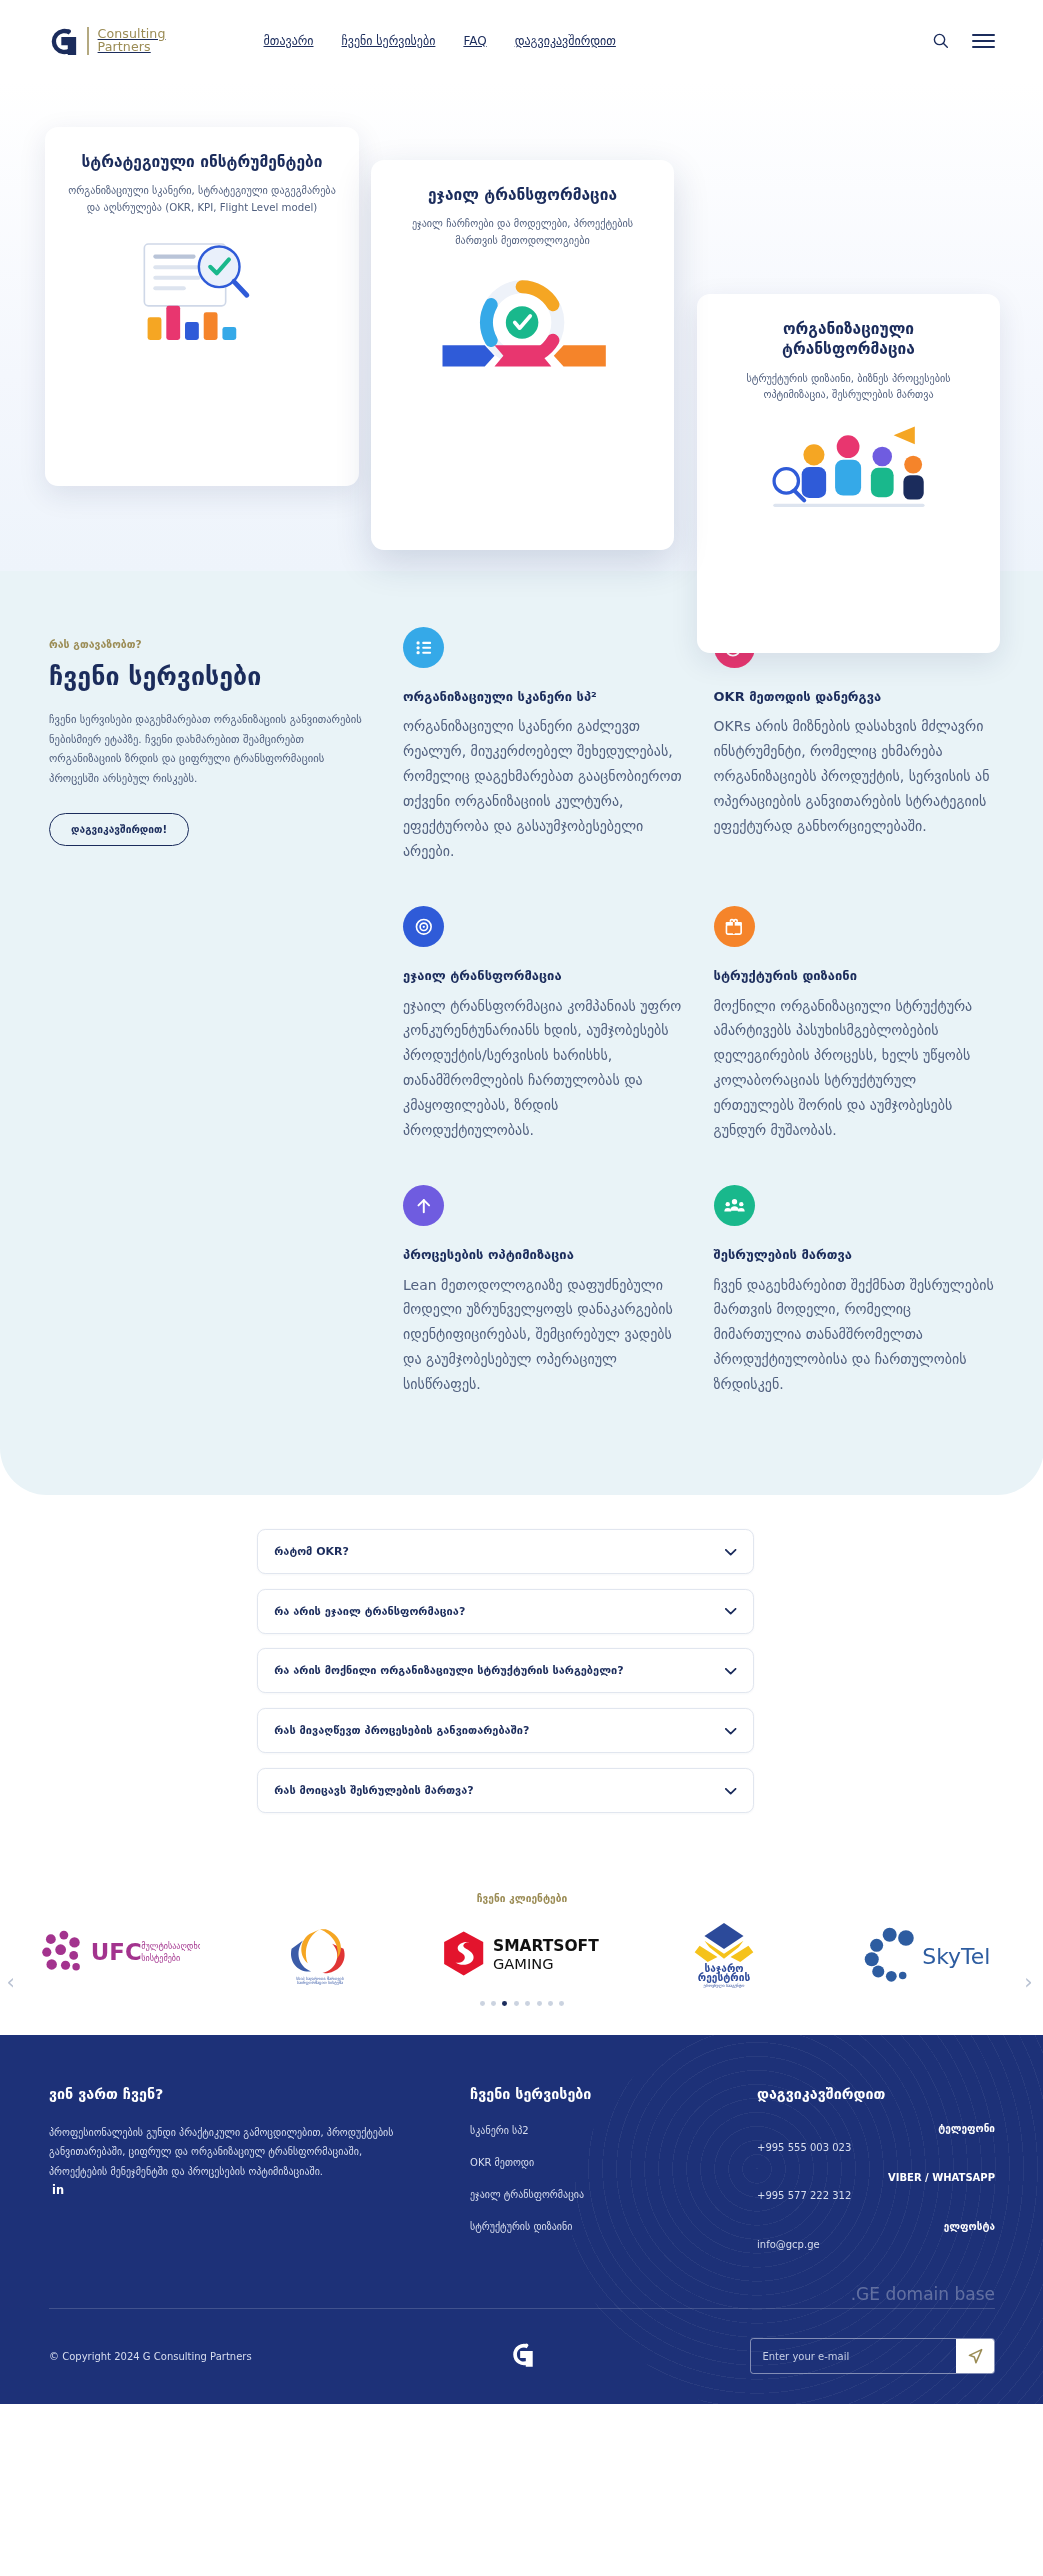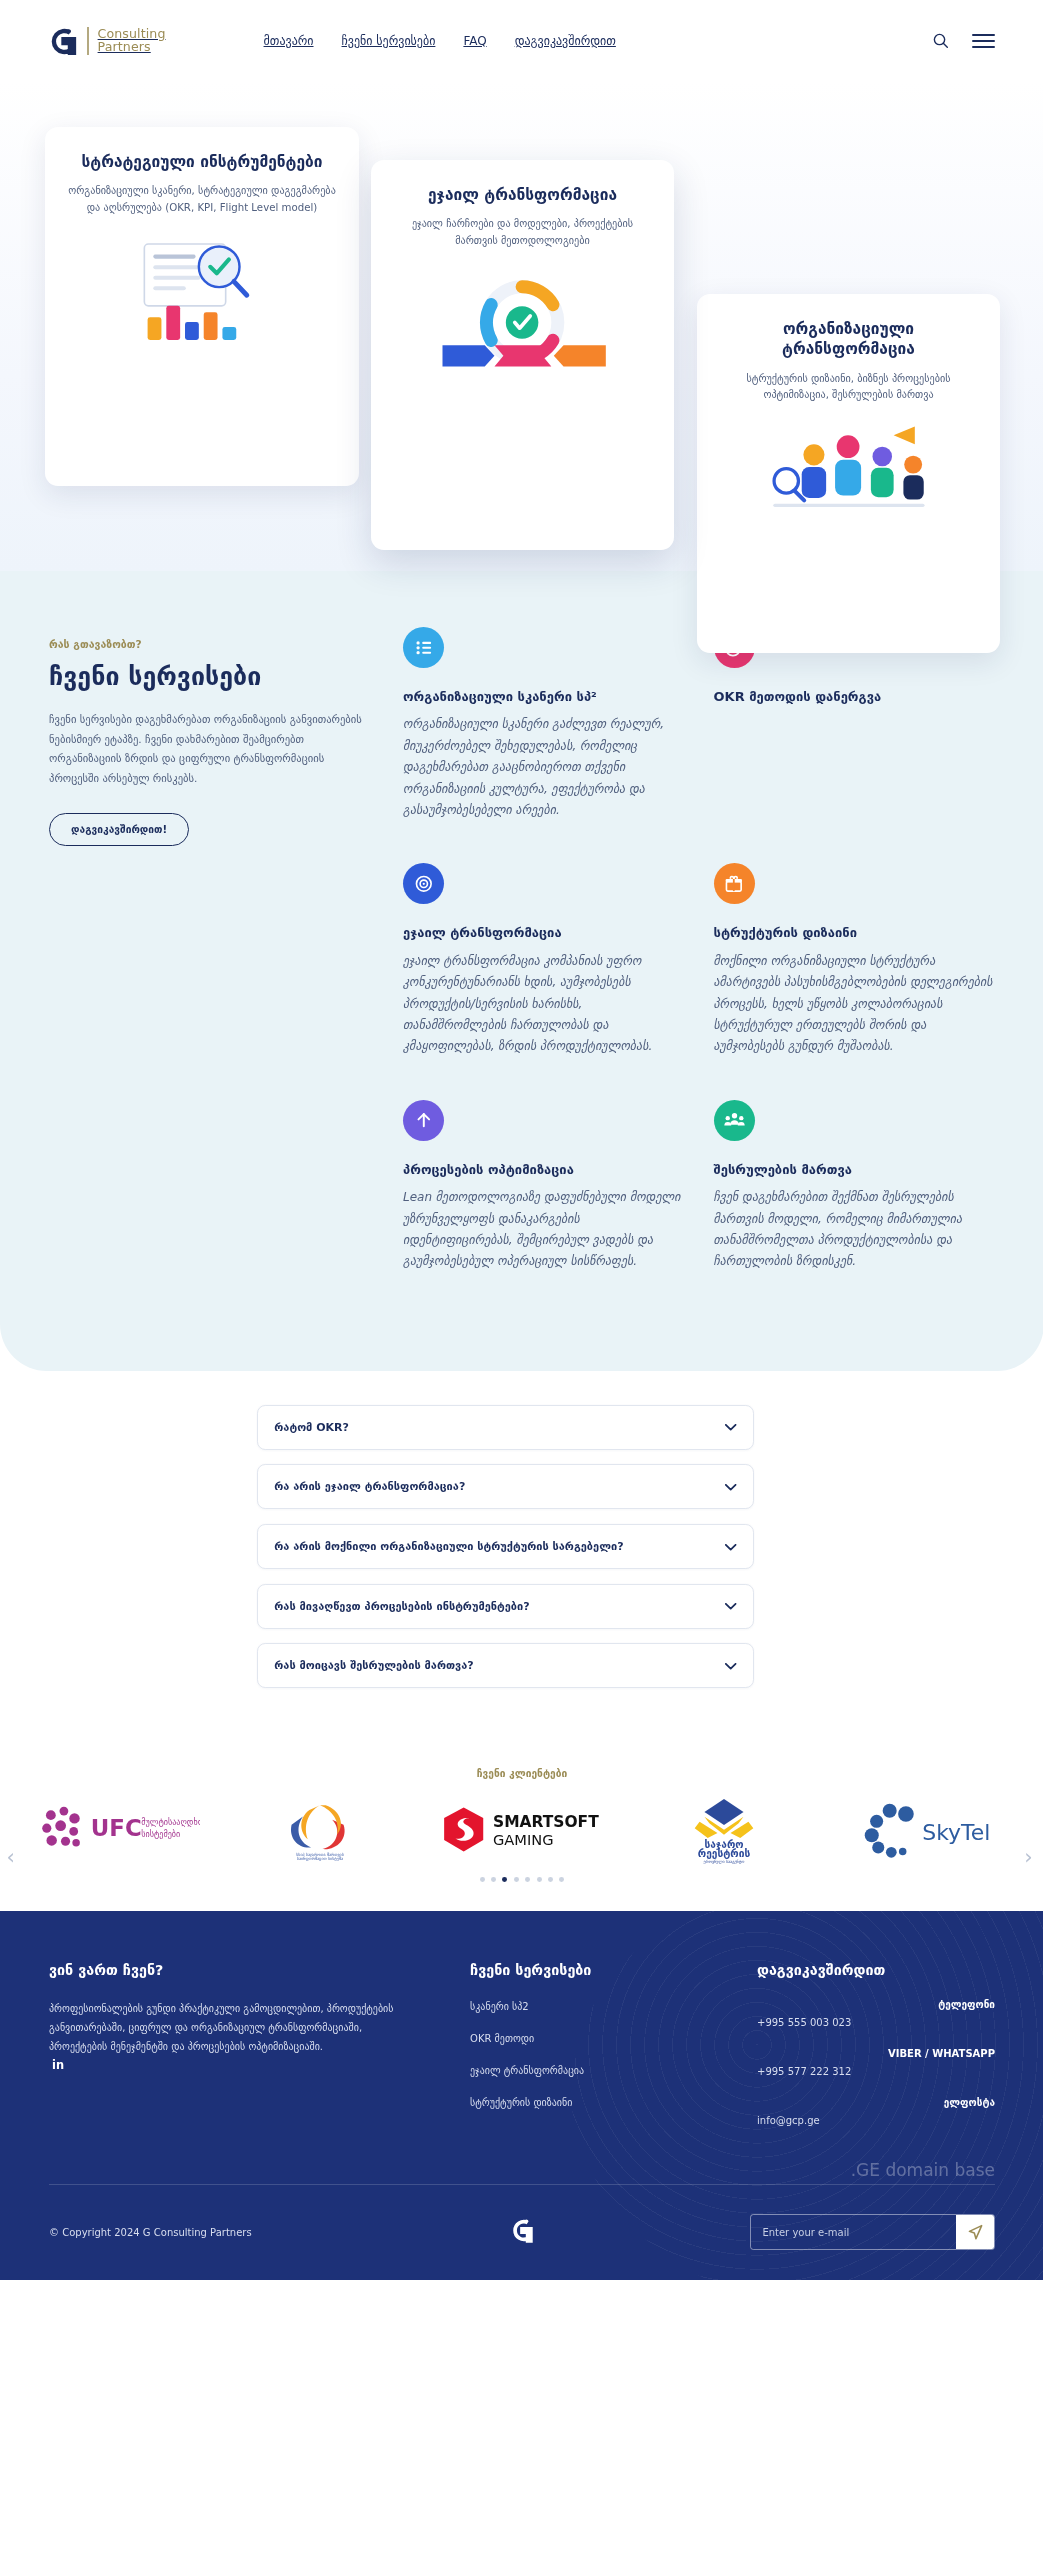--- a/index.html
+++ b/index.html
@@ -146,24 +146,23 @@
     display: flex; align-items: center; justify-content: center;
     margin-bottom: 21px;
   }
   .svc-card h4 {
     font-size: 13px;
     font-weight: 700;
     color: #1b2c5c;
     margin-bottom: 10.6px;
   }
   .svc-card p {
-    font-size: 12px;
+    font-size: 14px;
     line-height: 1.78;
     color: #51607f;
-    font-style: italic;
   }
 
   
   .faq {
     background: #fff;
     padding: 34px 49px 57px;
     display: flex;
     justify-content: center;
   }
   .faq-inner { width: 497px; margin-right: 33px; }
@@ -493,20 +492,21 @@
         <div class="svc-icon" style="background:#e8366f">
           <svg width="19.6" height="19.6" viewBox="0 0 24 24">
             <circle cx="11" cy="13" r="8.6" fill="none" stroke="#fff" stroke-width="2"></circle>
             <circle cx="11" cy="13" r="4.3" fill="none" stroke="#fff" stroke-width="2"></circle>
             <circle cx="11" cy="13" r="1.3" fill="#fff"></circle>
             <path d="M11 13 L21 3" stroke="#fff" stroke-width="2" stroke-linecap="round"></path>
             <path d="M17.5 2.5 l4 0 l0 4" fill="none" stroke="#fff" stroke-width="2" stroke-linejoin="round"></path>
           </svg>
         </div>
         <h4>OKR მეთოდის დანერგვა</h4>
+        <p>OKRs არის მიზნების დასახვის მძლავრი ინსტრუმენტი, რომელიც ეხმარება ორგანიზაციებს პროდუქტის, სერვისის ან ოპერაციების განვითარების სტრატეგიის ეფექტურად განხორციელებაში.</p>
       </div>
 
       <div class="svc-card">
         <div class="svc-icon" style="background:#2f5bd8">
           <svg width="19.6" height="19.6" viewBox="0 0 24 24">
             <circle cx="12" cy="12" r="9" fill="none" stroke="#fff" stroke-width="2"></circle>
             <circle cx="12" cy="12" r="4.5" fill="none" stroke="#fff" stroke-width="2"></circle>
             <circle cx="12" cy="12" r="1.4" fill="#fff"></circle>
           </svg>
         </div>
@@ -581,21 +581,21 @@
       <div class="faq-item">
         <span class="faq-q">რა არის მოქნილი ორგანიზაციული სტრუქტურის სარგებელი?</span>
         <span class="chev">
           <svg width="11.4" height="7.3" viewBox="0 0 14 9">
               <path d="M1 1 L7 7 L13 1" fill="none" stroke="#1b2c5c" stroke-width="2.2" stroke-linecap="round" stroke-linejoin="round"></path>
             </svg>
         </span>
       </div>
 
       <div class="faq-item">
-        <span class="faq-q">რას მივაღწევთ პროცესების ინსტრუმენტები?</span>
+        <span class="faq-q">რას მივაღწევთ პროცესების განვითარებაში?</span>
         <span class="chev">
           <svg width="11.4" height="7.3" viewBox="0 0 14 9">
               <path d="M1 1 L7 7 L13 1" fill="none" stroke="#1b2c5c" stroke-width="2.2" stroke-linecap="round" stroke-linejoin="round"></path>
             </svg>
         </span>
       </div>
 
       <div class="faq-item">
         <span class="faq-q">რას მოიცავს შესრულების მართვა?</span>
         <span class="chev">

